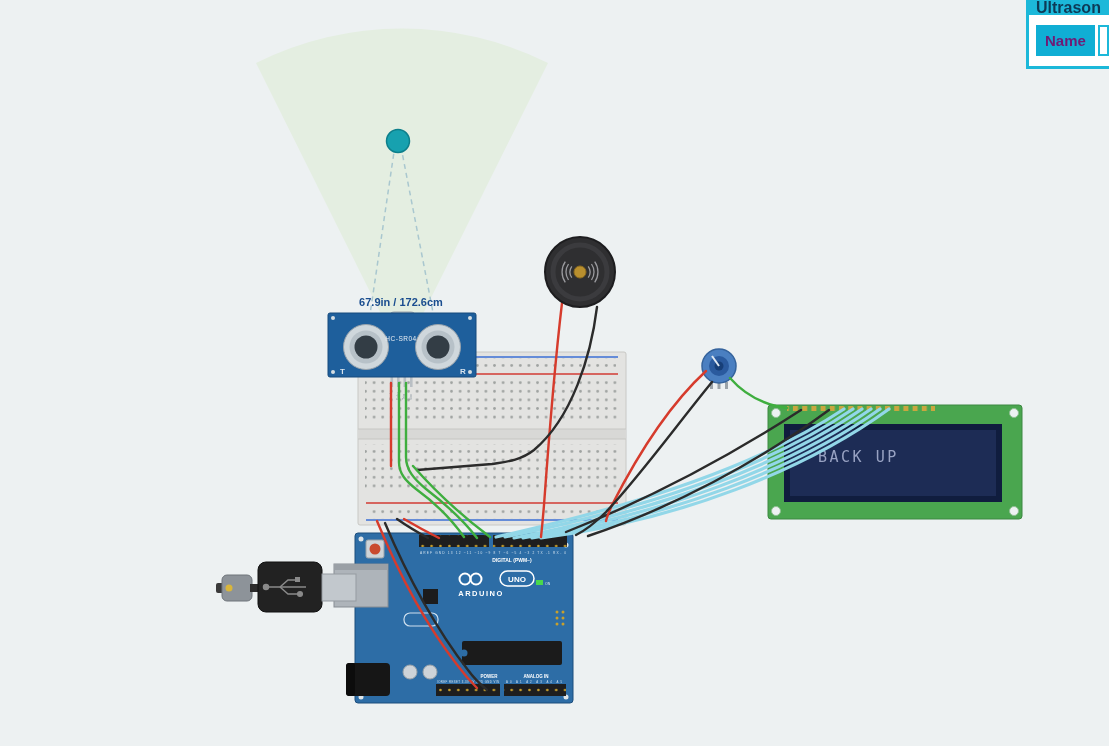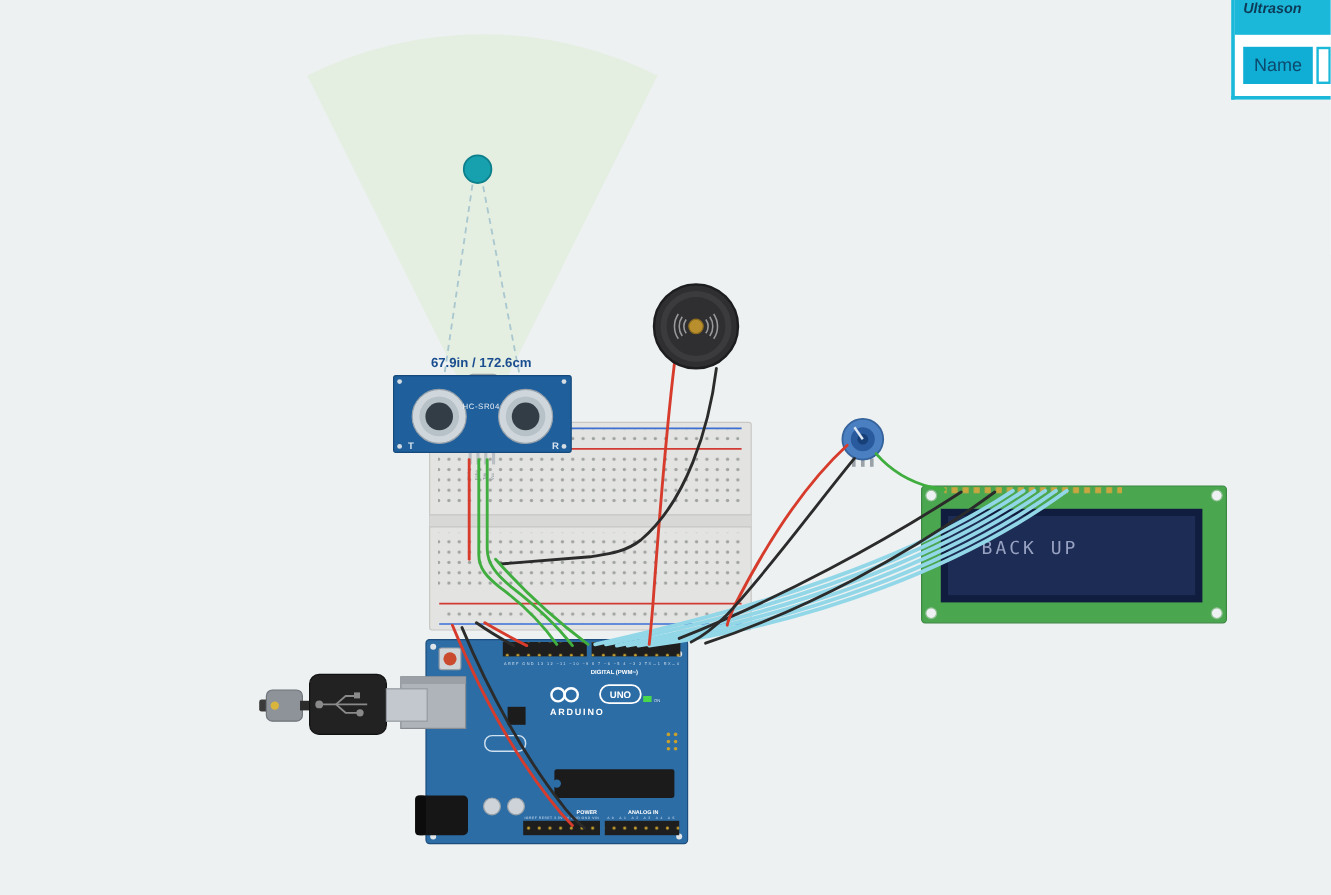--- a/index.html
+++ b/index.html
@@ -4,24 +4,24 @@
 <style>
   html,body{margin:0;padding:0;}
   .stage{position:relative;width:1109px;height:746px;background:#edf1f2;overflow:hidden;
          font-family:"Liberation Sans",sans-serif;}
   .stage svg{position:absolute;left:0;top:0;}
   svg text{font-family:"Liberation Sans",sans-serif;user-select:none;}
   .lcd-font{font-family:"DejaVu Sans Mono",monospace;}
   
   .inspector{position:absolute;top:0;right:0;width:80px;background:#fff;
              border:3px solid #1cb8d9;border-top:none;border-right:none;}
-  .inspector-header{height:29px;line-height:15px;background:#1cb8d9;color:#0d3a56;
-                    font-weight:bold;font-size:12px;padding-left:7px;white-space:nowrap;overflow:hidden;font-style:italic;}
+  .inspector-header{height:15px;line-height:15px;background:#1cb8d9;color:#0d3a56;
+                    font-weight:bold;font-size:16px;padding-left:7px;white-space:nowrap;overflow:hidden;}
   .inspector-body{padding:10px 0 10px 7px;display:flex;align-items:center;}
-  .name-chip{background:#10aed4;color:#0c4a6e;font-weight:normal;font-size:15px;padding:7px 9px;}
+  .name-chip{background:#10aed4;color:#701a75;font-weight:bold;font-size:15px;padding:7px 9px;}
   .name-input{width:22px;height:27px;border:2px solid #1cb8d9;background:#fff;margin-left:3px;}
 </style>
 </head>
 <body>
 
 <div class="stage">
 <svg width="1109" height="746" viewBox="0 0 1109 746">
   <defs>
     <pattern id="bbHole" width="8.6" height="8.6" patternUnits="userSpaceOnUse">
       <circle cx="4.3" cy="4.3" r="1.4" fill="#9fa3a1"></circle>

